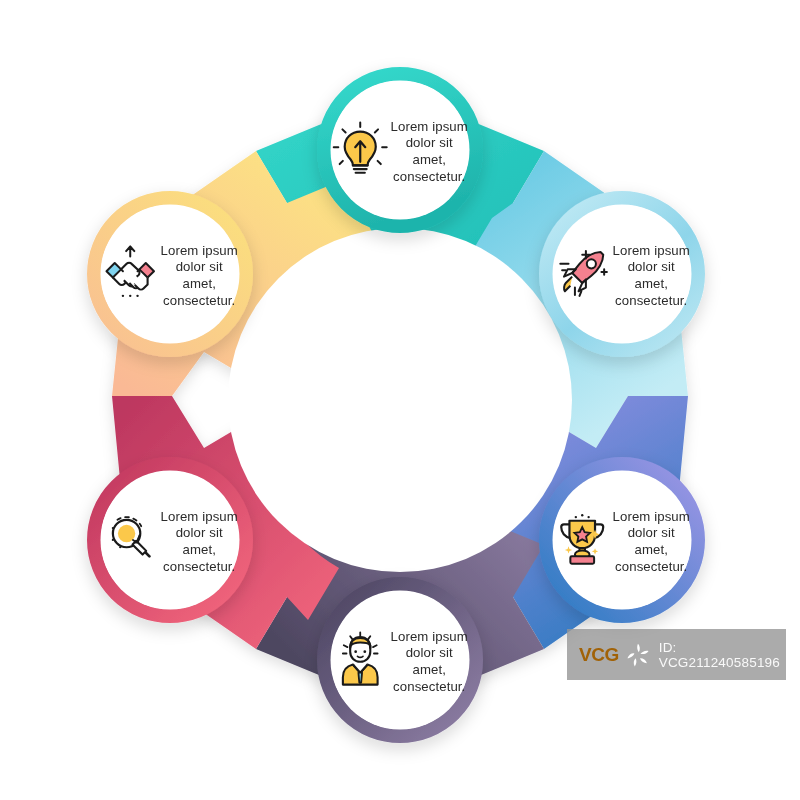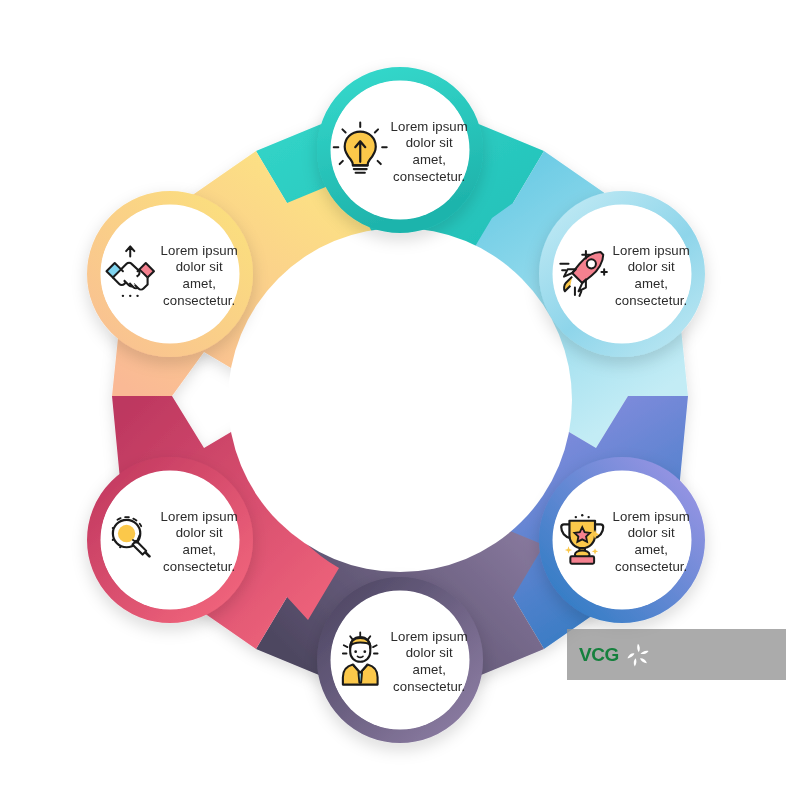--- a/index.html
+++ b/index.html
@@ -45,21 +45,21 @@
     position: absolute;
     left: 567px; top: 629px;
     width: 219px; height: 51px;
     background: rgba(150,150,150,0.80);
     display: flex;
     align-items: center;
     gap: 6px;
     padding-left: 12px;
   }
   #wm-logo-text {
-    color: #15803d;
+    color: #a16207;
     font-weight: bold;
     font-size: 19px;
     letter-spacing: -0.5px;
     font-family: "Liberation Sans", sans-serif;
   }
   #wm-mark { width: 26px; height: 26px; flex: 0 0 auto; }
   #wm-id {
     color: rgba(255,255,255,0.92);
     font-size: 13.5px;
     font-family: "Liberation Sans", sans-serif;
@@ -339,15 +339,16 @@
     <span id="wm-logo-text">VCG</span>
     <svg id="wm-mark" viewBox="0 0 32 32">
       <g fill="#ffffff">
         <path d="M16 2 C18.5 4.5 19 9 17 12.5 C15.5 10.5 14 6 16 2 Z"></path>
         <path d="M29 11 C26.5 14.5 22.5 15.5 19 14.5 C21 12 25 10 29 11 Z"></path>
         <path d="M27 26 C23 26 19.5 23.5 18.5 20 C21.5 19.5 25.5 21.5 27 26 Z"></path>
         <path d="M12 30 C10 26.5 10.5 22.5 13 20 C14.5 22.5 14.5 27 12 30 Z"></path>
         <path d="M3 20 C4.5 16 8 13.5 11.5 14 C10.5 17 6.5 19.5 3 20 Z"></path>
       </g>
     </svg>
+    <span id="wm-id">ID: VCG211240585196</span>
   </div>
 
 </div>
 
 </body></html>

